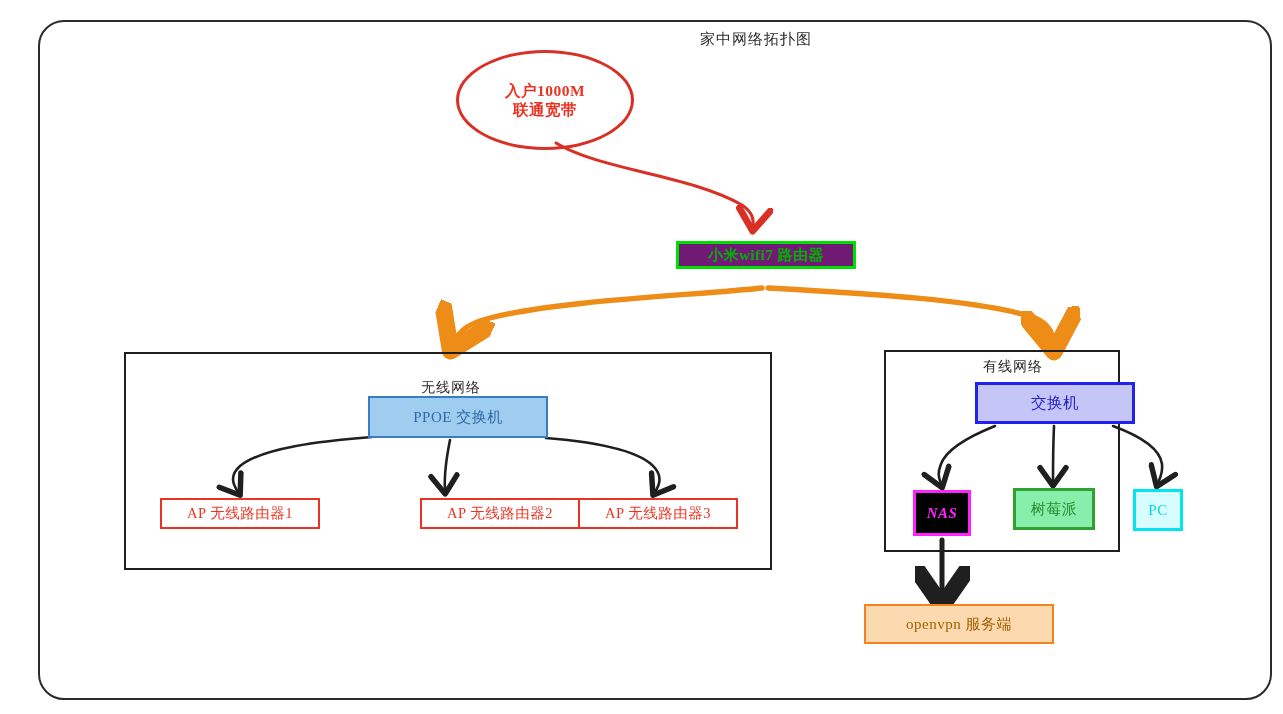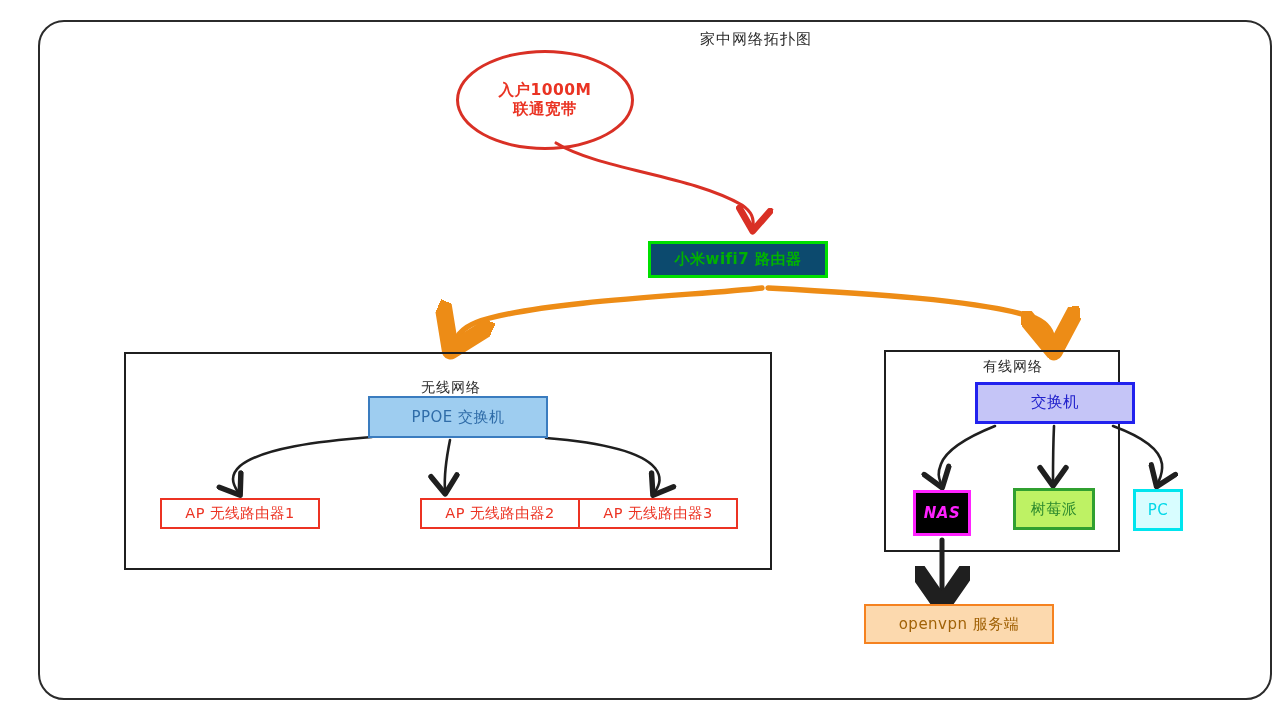--- a/index.html
+++ b/index.html
@@ -3,21 +3,21 @@
 <meta charset="utf-8">
 <style>
   html,body{margin:0;padding:0;background:#ffffff;}
   body{
     width:1283px;height:714px;position:relative;overflow:hidden;
     font-family:"DejaVu Sans","Liberation Sans",sans-serif;
   }
   #canvas{position:absolute;left:0;top:0;width:1283px;height:714px;}
   svg.layer{position:absolute;left:0;top:0;width:1283px;height:714px;pointer-events:none;}
 
-  .node{position:absolute;box-sizing:border-box;display:flex;align-items:center;justify-content:center;text-align:center;}
+  .node{position:absolute;box-sizing:border-box;display:flex;align-items:center;justify-content:center;text-align:center;font-family:Liberation Serif, serif;}
   .node span{display:block;line-height:1.25;}
 
   
   #outer-frame{
     position:absolute;left:38px;top:20px;width:1230px;height:676px;
     border:2.6px solid #2b2b2b;border-radius:26px;background:transparent;
   }
 
   
   #diagram-title{
@@ -37,22 +37,22 @@
   
   #isp-ellipse{
     left:456px;top:50px;width:178px;height:100px;
     border:3.4px solid #d93025;border-radius:50%;
     color:#ea3323;font-size:15.5px;font-weight:600;letter-spacing:.5px;
     background:transparent;
   }
 
   
   #main-router{
-    left:648px;top:241px;width:180px;height:37px;
-    border:3.4px solid #00e000;background:#0c4a6e;
+    left:676px;top:241px;width:180px;height:28px;
+    border:3.4px solid #00e000;background:#701a75;
     color:#00b200;font-size:15px;font-weight:600;letter-spacing:.5px;
   }
 
   
   #ppoe-switch{
     left:368px;top:396px;width:180px;height:42px;
     border:2.2px solid #3a7cbf;background:#9ecdf0;
     color:#2f6ca8;font-size:15px;letter-spacing:.5px;
   }
 
@@ -74,21 +74,21 @@
   #ap-3{left:578px;}
 
   
   #nas-node{
     left:913px;top:490px;width:58px;height:46px;
     border:3px solid #ff22ff;background:#000000;
     color:#ff22ff;font-size:15px;font-style:italic;font-weight:600;letter-spacing:.5px;
   }
   #rpi-node{
     left:1013px;top:488px;width:82px;height:42px;
-    border:3px solid #30a030;background:#bef264;
+    border:3px solid #30a030;background:#86efac;
     color:#2e8b2e;font-size:15px;letter-spacing:.5px;
   }
   #pc-node{
     left:1133px;top:489px;width:50px;height:42px;
     border:3px solid #00e5ee;background:#d8fdff;
     color:#00d8e8;font-size:15px;letter-spacing:.5px;
   }
   #openvpn-node{
     left:864px;top:604px;width:190px;height:40px;
     border:2.6px solid #f58220;background:#fcd9ae;

